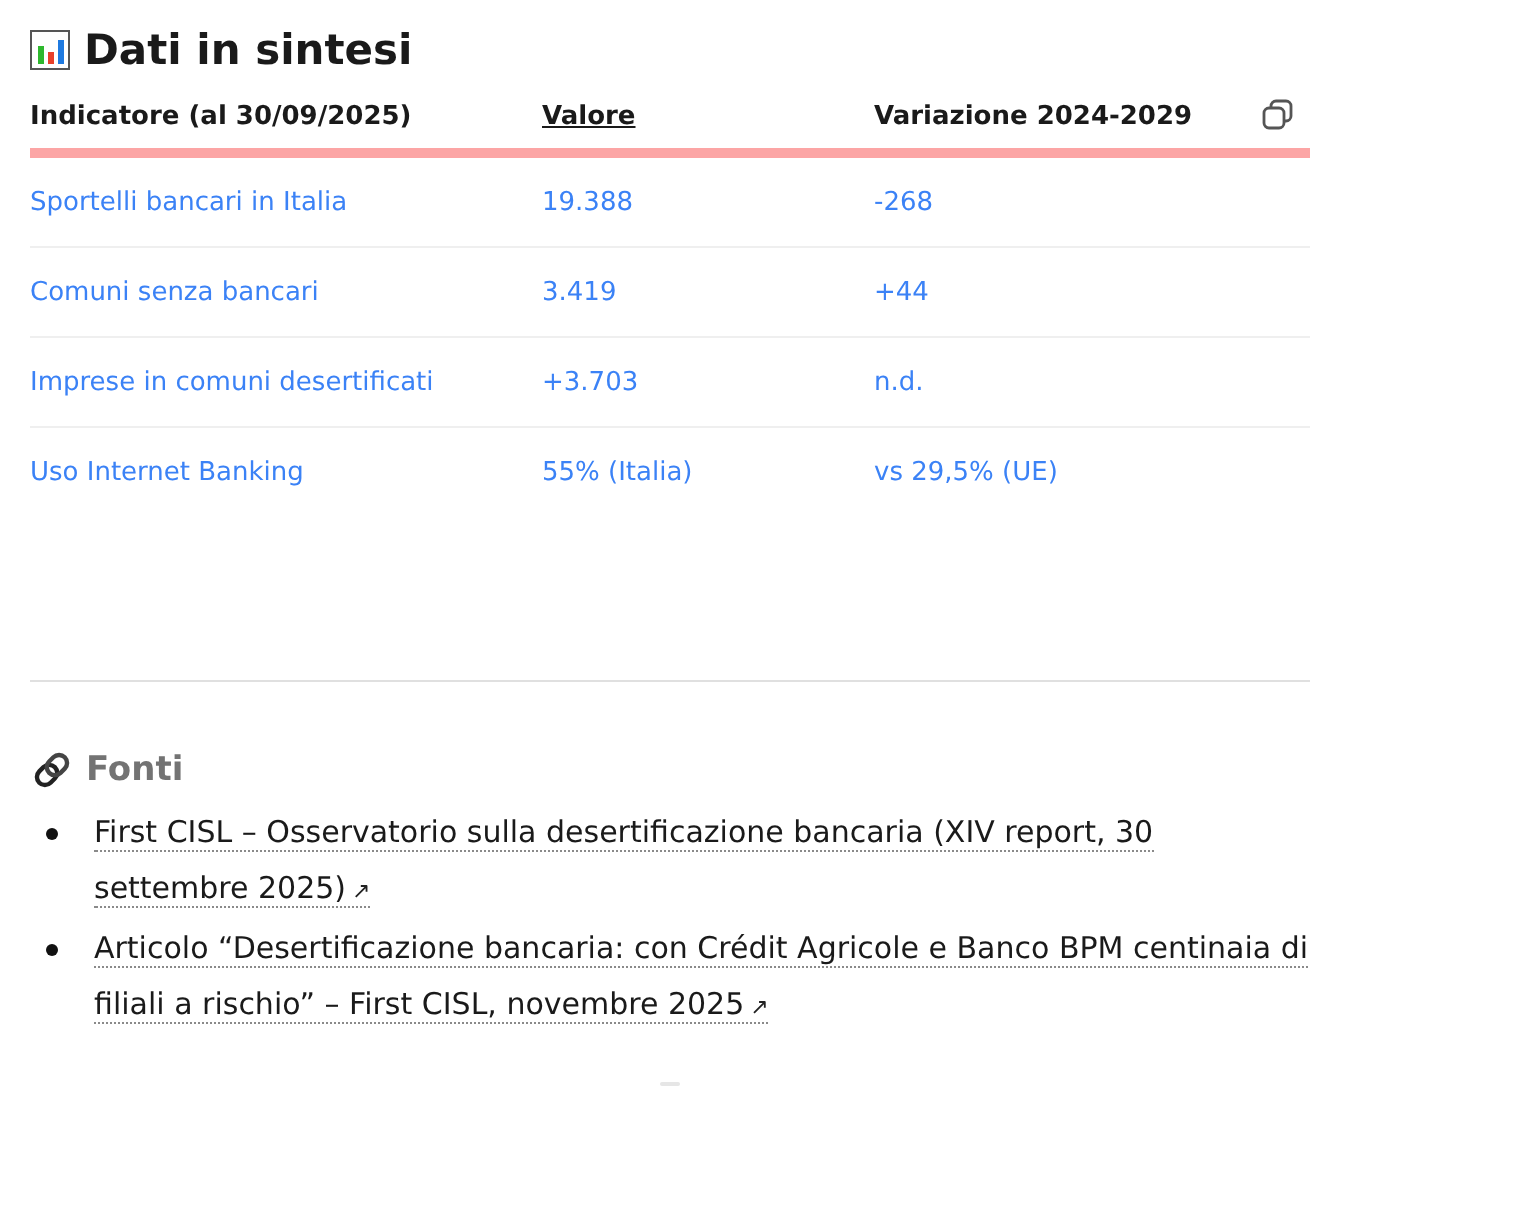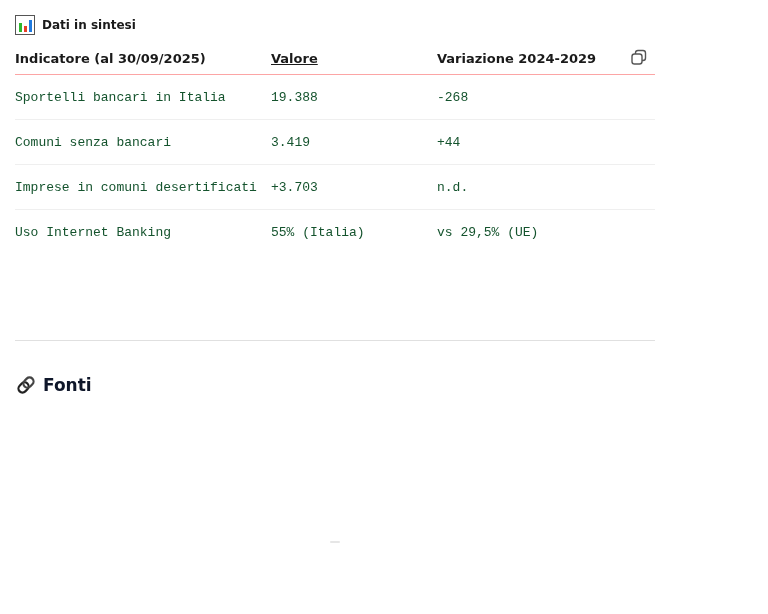--- a/index.html
+++ b/index.html
@@ -5,49 +5,49 @@
   html, body { margin: 0; padding: 0; background: #ffffff; }
   body {
     width: 768px; height: 614px; position: relative; overflow: hidden;
     font-family: "DejaVu Sans", "Liberation Sans", sans-serif;
     color: #111111;
   }
   .wrap { position: absolute; left: 15px; top: 0; width: 640px; }
   .h2 {
     position: absolute; left: 0; top: 12px; height: 26px;
     display: flex; align-items: center; gap: 7px;
-    font-size: 12px; font-weight: bold; color: #1a1a1a;
+    font-size: 21px; font-weight: bold; color: #1a1a1a;
   }
   .chart-icon {
     width: 20px; height: 20px; box-sizing: border-box;
     border: 1.5px solid #555; background: #fff; position: relative;
   }
   .chart-icon span { position: absolute; bottom: 2px; width: 3px; }
   table {
     position: absolute; left: 0; top: 42px; width: 640px;
     border-collapse: collapse; font-size: 13px;
   }
   th {
     text-align: left; font-weight: bold; height: 32px; padding: 0;
-    border-bottom: 1px solid #fca5a5; color: #1a1a1a; vertical-align: middle;
+    border-bottom: 5px solid #fca5a5; color: #1a1a1a; vertical-align: middle;
   }
   td {
     height: 44px; padding: 0; border-bottom: 1px solid #efefef;
-    color: #14532d; vertical-align: middle; font-family: Liberation Mono, monospace;
+    color: #3b82f6; vertical-align: middle;
   }
   tr.last td { border-bottom: none; }
   .c1 { width: 256px; } .c2 { width: 166px; text-decoration: underline; }
   .copy-btn {
     position: absolute; right: 6px; top: 48px; width: 20px; height: 20px; cursor: pointer;
   }
   .divider { position: absolute; left: 0; top: 340px; width: 640px; height: 1px; background: #e0e0e0; }
   .h3 {
     position: absolute; left: 0; top: 372px; height: 26px;
     display: flex; align-items: center; gap: 6px;
-    font-size: 17px; font-weight: bold; color: #0f172a;
+    font-size: 17px; font-weight: bold; color: #737373;
   }
   ul.sources {
     position: absolute; left: 0; top: 402px; width: 640px;
     margin: 0; padding: 0; list-style: none; font-size: 15px; line-height: 28px;
   }
   ul.sources li { position: relative; padding-left: 32px; }
   ul.sources li::before {
     content: ""; position: absolute; left: 8px; top: 12px;
     width: 6px; height: 6px; border-radius: 50%; background: #111;
   }
@@ -119,16 +119,22 @@
     <svg width="22" height="22" viewBox="0 0 22 22">
       <g transform="rotate(-45 11 11)">
         <rect x="2" y="7" width="11" height="8" rx="4" fill="none" stroke="#222" stroke-width="2.2"></rect>
         <rect x="9" y="7" width="11" height="8" rx="4" fill="none" stroke="#444" stroke-width="2.2"></rect>
       </g>
     </svg>
     <span>Fonti</span>
   </div>
 
   <ul class="sources">
+    <li>
+      <a class="src"><span>First CISL – Osservatorio sulla desertificazione bancaria (XIV report, 30 settembre 2025)</span><span class="ext">↗</span></a>
+    </li>
+    <li>
+      <a class="src"><span>Articolo “Desertificazione bancaria: con Crédit Agricole e Banco BPM centinaia di filiali a rischio” – First CISL, novembre 2025</span><span class="ext">↗</span></a>
+    </li>
   </ul>
 </div>
 
 <div class="bottom-bar"></div>
 
 </body></html>

